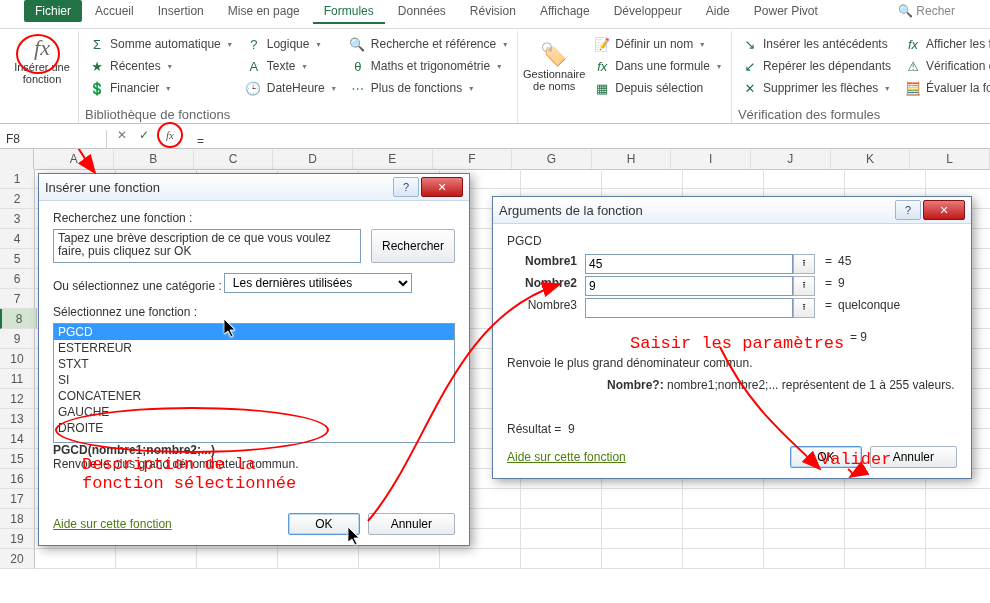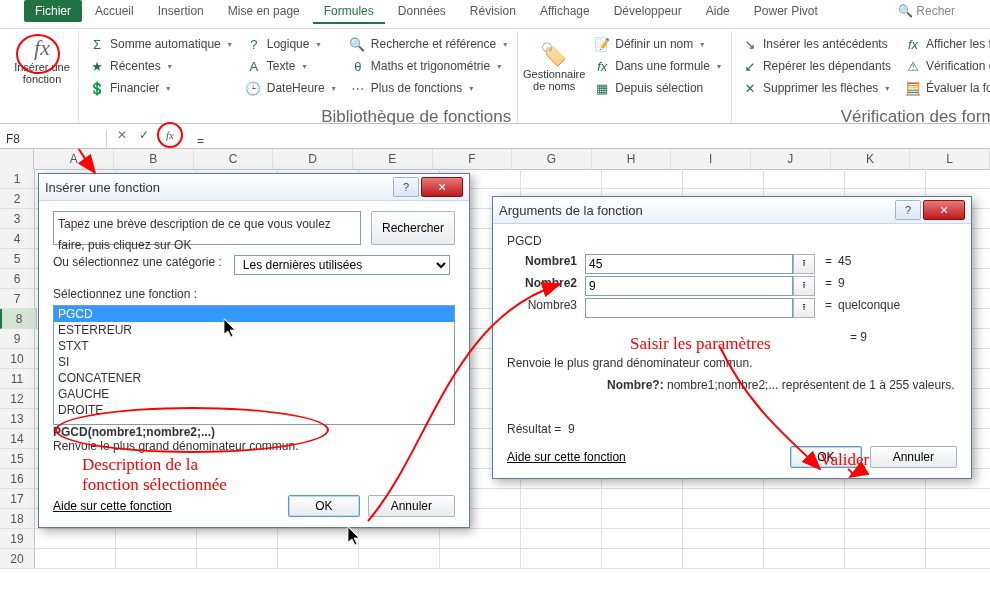--- a/index.html
+++ b/index.html
@@ -12,21 +12,21 @@
 .ribbon-area{height:92px;background:#fff;border-bottom:1px solid #c4c4c4;display:flex;align-items:stretch;padding:2px 6px 0 6px}
 .rgroup{display:flex;flex-direction:column;justify-content:space-between;border-right:1px solid #e1e1e1;padding:2px 6px 0 6px}
 .rgroup-inner{display:flex;gap:6px}
 .rbig{display:flex;flex-direction:column;align-items:center;justify-content:center;text-align:center;width:56px;padding:2px 2px 0 2px;cursor:pointer}
 .rbig .icon{font-size:22px;color:#6a6a6a;height:26px;display:flex;align-items:center;justify-content:center}
 .rbig .lbl{font-size:11px;line-height:12px}
 .rcol{display:flex;flex-direction:column;gap:0px}
 .rbtn{display:flex;align-items:center;gap:5px;height:22px;padding:0 4px;cursor:pointer;white-space:nowrap;font-size:12px;color:#444}
 .rbtn .ic{width:16px;text-align:center;color:#217346;font-size:13px}
 .rbtn .caret{font-size:8px;color:#777;margin-left:2px}
-.grouplabel{text-align:right;font-size:17px;color:#666;height:16px}
+.grouplabel{text-align:left;font-size:13px;color:#666;height:16px}
 
 .fbar{display:flex;align-items:flex-end;height:24px;border-bottom:1px solid #c4c4c4}
 .namebox{width:94px;border-right:1px solid #d0d0d0;padding:2px 6px;font-size:12px}
 .fbtns{display:flex;align-items:center;gap:4px;padding:0 6px}
 .fbtn{width:18px;height:18px;display:flex;align-items:center;justify-content:center;color:#777;cursor:pointer;font-size:12px}
 .fbtn.fx{border:2px solid red;border-radius:50%;width:22px;height:22px;color:#555;font-style:italic;font-family:Georgia,serif;font-size:11px}
 .ftext{padding-left:8px;color:#444}
 
 .ssheet{position:relative;height:459px;overflow:hidden}
 .colheads{display:flex;height:20px;border-bottom:1px solid #c6c6c6}
@@ -44,31 +44,31 @@
 .dlg-title .hbtn{width:24px;height:18px;background:linear-gradient(#f7f9fc,#dbe7f4);border:1px solid #9db5d0;border-radius:2px;margin-left:2px;display:flex;align-items:center;justify-content:center;font-size:11px;color:#2b4a78;cursor:pointer}
 .dlg-title .hbtn.close{background:linear-gradient(#e67a7a,#c01818);border-color:#8a1010;color:#fff;width:40px}
 .dlg-body{padding:10px 14px}
 .inputbox{border:1px solid #7f9db9;background:#fff;padding:2px 4px;font-size:12px}
 .selector{border:1px solid #7f9db9;background:#fff;height:20px;font-size:12px;padding:0 4px}
 .funclist{border:1px solid #7f9db9;background:#fff;height:118px;overflow:auto;font-size:12px;margin-top:4px;position:relative}
 .funclist div{padding:1px 4px}
 .funclist div.sel{background:#3399ff;color:#fff}
 .btn{background:linear-gradient(#fefefe,#e9ecef);border:1px solid #a7b3bf;border-radius:2px;padding:3px 22px;font-size:12px;cursor:pointer}
 .btn.primary{border:1px solid #5a9bd5;box-shadow:0 0 0 1px #b9d7f1 inset}
-.link{color:#000000;text-decoration:underline;cursor:pointer;font-size:12px}
+.link{color:#4d7c0f;text-decoration:underline;cursor:pointer;font-size:12px}
 
 .refbtn{width:20px;height:18px;border:1px solid #a7b3bf;background:linear-gradient(#fefefe,#ececec);display:inline-flex;align-items:center;justify-content:center;font-size:9px;cursor:pointer}
 .arg-row{display:flex;align-items:flex-start;margin-bottom:2px}
 .arg-row .albl{width:70px;text-align:right;font-weight:700;margin-right:8px}
 .arg-row .ain{width:200px;border:1px solid #7f9db9;height:18px;font-size:12px;padding:0 3px}
 .arg-row .aeq{margin-left:10px;color:#333}
 .arg-row .ares{margin-left:6px;color:#333}
 .gray{color:#999}
 
-.anno{position:absolute;color:#ff0000;font-size:17px;font-family:Liberation Serif, serif;pointer-events:none}
+.anno{position:absolute;color:#ff0000;font-size:17px;font-family:Liberation Mono, monospace;pointer-events:none}
 svg.overlay{position:absolute;top:0;left:0;pointer-events:none}
 .cursor-arrow{position:absolute;width:14px;height:20px;pointer-events:none}
 .cursor-arrow svg{filter:drop-shadow(0 0 1px #fff)}
 .red-circle{position:absolute;border:2px solid #ff0000;border-radius:50%;pointer-events:none}
 .red-ellipse{position:absolute;border:2px solid #ff0000;border-radius:50%;pointer-events:none}
 </style>
 </head>
 <body>
 
 <div class="ribbon-tabs">
@@ -545,27 +545,28 @@
       </div>
     </div>
 
   <div class="dialog" style="left:38px;top:24px;width:430px">
     <div class="dlg-title">
       <span class="ttl">Insérer une fonction</span>
       <span class="hbtn">?</span>
       <span class="hbtn close">✕</span>
     </div>
     <div class="dlg-body">
+      <div style="margin-bottom:4px"><label>Recherchez une fonction :</label></div>
       <div style="display:flex;gap:10px;margin-bottom:10px">
-        <div class="inputbox" style="flex:1;height:28px;line-height:21px">Tapez une brève description de ce que vous voulez faire, puis cliquez sur OK</div>
+        <div class="inputbox" style="flex:1;height:28px;line-height:13px">Tapez une brève description de ce que vous voulez faire, puis cliquez sur OK</div>
         <button class="btn" style="padding:3px 10px">Rechercher</button>
       </div>
-      <div style="display:flex;align-items:flex-start;gap:12px;margin-bottom:12px">
+      <div style="display:flex;align-items:flex-end;gap:2px;margin-bottom:12px">
         <label>Ou sélectionnez une catégorie :</label>
-        <select class="selector" style="width:216px">
+        <select class="selector" style="width:188px">
           <option>Les dernières utilisées</option>
         </select>
       </div>
       <div><label>Sélectionnez une fonction :</label></div>
       <div class="funclist">
         <div class="sel">PGCD</div>
         <div>ESTERREUR</div>
         <div>STXT</div>
         <div>SI</div>
         <div>CONCATENER</div>

